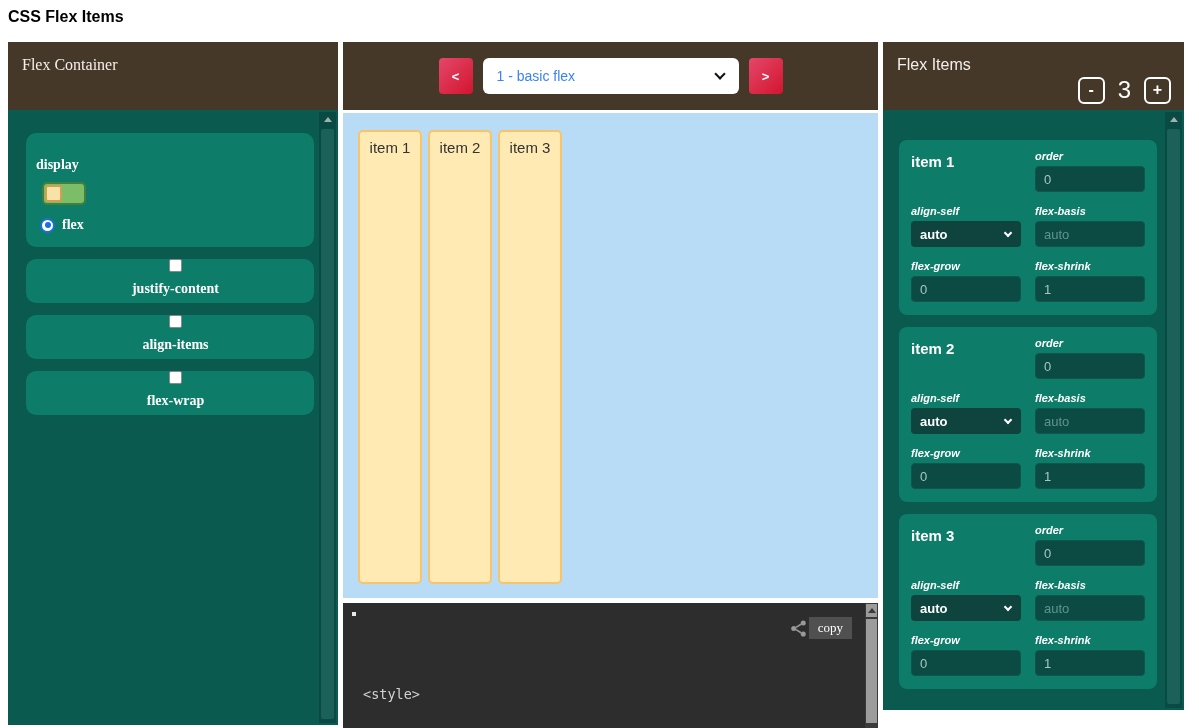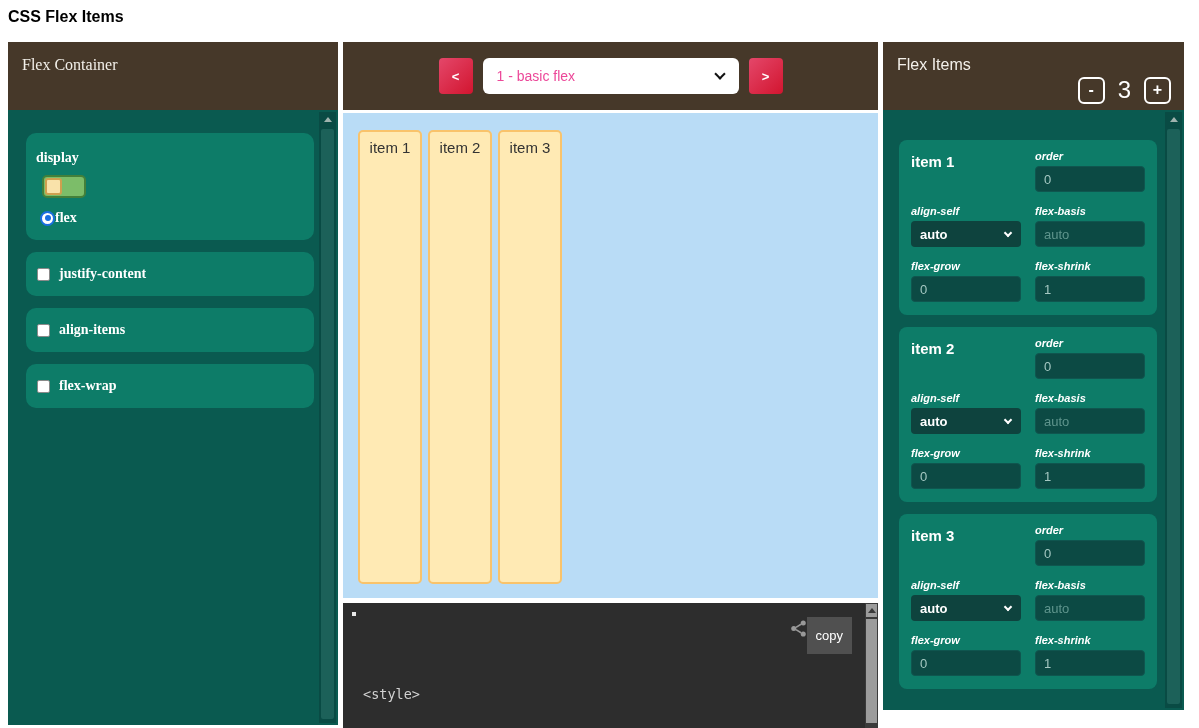--- a/index.html
+++ b/index.html
@@ -16,57 +16,57 @@
 
   
   .tscroll { position:absolute; top:2px; right:2px; bottom:2px; width:17px; background:#094b44; }
   .tri-up { width:0; height:0; border-left:4px solid transparent; border-right:4px solid transparent;
             border-bottom:5px solid #9fb3ae; margin:5px auto 0; }
   .tthumb { position:absolute; left:2px; right:2px; top:17px; bottom:4px; background:#1c6159; border-radius:2px; }
 
   
   .left-panel { left:8px; width:330px; height:683px;font-family:Liberation Serif, serif; }
   .card { margin-left:18px; width:288px; background:#0d7c68; border-radius:10px; }
-  .display-card { margin-top:23px; padding:17px 10px 14px; }
+  .display-card { margin-top:23px; padding:24px 10px 14px; }
   .card-label { font-size:14px; font-weight:bold; color:#fff; }
   .toggle { position:relative; margin:9px 0 0 6px; width:44px; height:23px; background:#7cbd69;
             border:2px solid #44803a; border-radius:5px; cursor:pointer; }
   .knob { position:absolute; left:1px; top:1px; width:17px; height:17px; background:#f9e2aa;
           border:2px solid #cfa04f; border-radius:3px; }
-  .radio-row { display:flex; align-items:center; margin:12px 0 0 4px; }
+  .radio-row { display:flex; align-items:center; gap:7px; margin:12px 0 0 4px; }
   .radio { width:15px; height:15px; border-radius:50%; border:2px solid #1a6fe0; background:#fff;
            display:flex; align-items:center; justify-content:center; cursor:pointer; }
   .radio-dot { width:6px; height:6px; border-radius:50%; background:#1a6fe0; }
   .radio-label { font-size:14px; font-weight:bold; color:#fff; }
-  .prop-card { margin-top:12px; height:44px; display:flex; align-items:center; padding-left:11px; gap:9px; }
+  .prop-card { margin-top:12px; height:44px; display:flex; align-items:center; padding-left:11px; gap:9px;flex-direction:column; }
   .checkbox { width:13px; height:13px; background:#fff; border:1px solid #8a8a8a; border-radius:2px;
               flex:0 0 auto; cursor:pointer; }
   .prop-label { font-size:14px; font-weight:bold; color:#fff; }
 
   
   .middle { position:absolute; left:343px; top:42px; width:535px; height:686px; }
   .topbar { height:68px; background:#463829; display:flex; align-items:center; justify-content:center; gap:10px; }
   .nav-btn { width:34px; height:36px; border:none; border-radius:4px; cursor:pointer;
              background:linear-gradient(135deg,#e4476a,#d2152f); color:#fff; font-size:13px;
              font-weight:bold; font-family:inherit; }
   .example-select { position:relative; width:256px; height:36px; background:#fff; border-radius:6px;
-                    display:flex; align-items:center; padding:16px 14px; font-size:14px; color:#ec4899; cursor:pointer; }
+                    display:flex; align-items:center; padding:16px 14px; font-size:14px; color:#3b82f6; cursor:pointer; }
   .chev { width:7px; height:7px; border-right:2px solid #111; border-bottom:2px solid #111;
           transform:rotate(45deg); }
   .example-select .chev { position:absolute; right:15px; top:12px; width:8px; height:8px;
                           border-width:2.5px; }
   .preview { position:absolute; top:71px; left:0; right:0; height:485px; background:#b9dcf6;
              padding:17px 0 0 15px; display:flex; gap:6px; align-items:flex-start; }
   .flex-item { width:64px; height:454px; background:#ffeab4; border:2px solid #f9c36b; border-radius:5px;
                text-align:center; padding-top:7px; font-size:15px; color:#333; }
   .codeblock { position:absolute; top:561px; left:0; right:0; bottom:0; background:#2d2d2d; }
   .cursor-dot { position:absolute; left:9px; top:9px; width:4px; height:4px; background:#e8e8e8; }
   .share-icon { position:absolute; right:70px; top:16px; cursor:pointer; }
   .copy-btn { position:absolute; right:26px; top:14px; background:#505050; color:#fff; border:none;
-              font-size:13px; padding:11px 9px; font-family:Liberation Sans, sans-serif; cursor:pointer; }
+              font-size:13px; padding:3px 9px; font-family:Liberation Serif, serif; cursor:pointer; }
   .code-lines { position:absolute; left:20px; top:44px; font-family:"DejaVu Sans Mono", monospace;
                 font-size:13.5px; line-height:19px; color:#d2d2d2; white-space:pre; }
   .code-line { min-height:19px; }
   .code-scroll { position:absolute; right:0; top:0; bottom:0; width:13px; background:#3a3a3a; }
   .code-scroll-btn { position:absolute; top:1px; left:1px; right:1px; height:13px; background:#9c9c9c; }
   .code-scroll-btn .tri { width:0; height:0; border-left:4px solid transparent; border-right:4px solid transparent;
                           border-bottom:5px solid #3a3a3a; margin:4px auto 0; }
   .code-thumb { position:absolute; left:1px; right:1px; top:16px; bottom:5px; background:#9c9c9c; }
 
   

